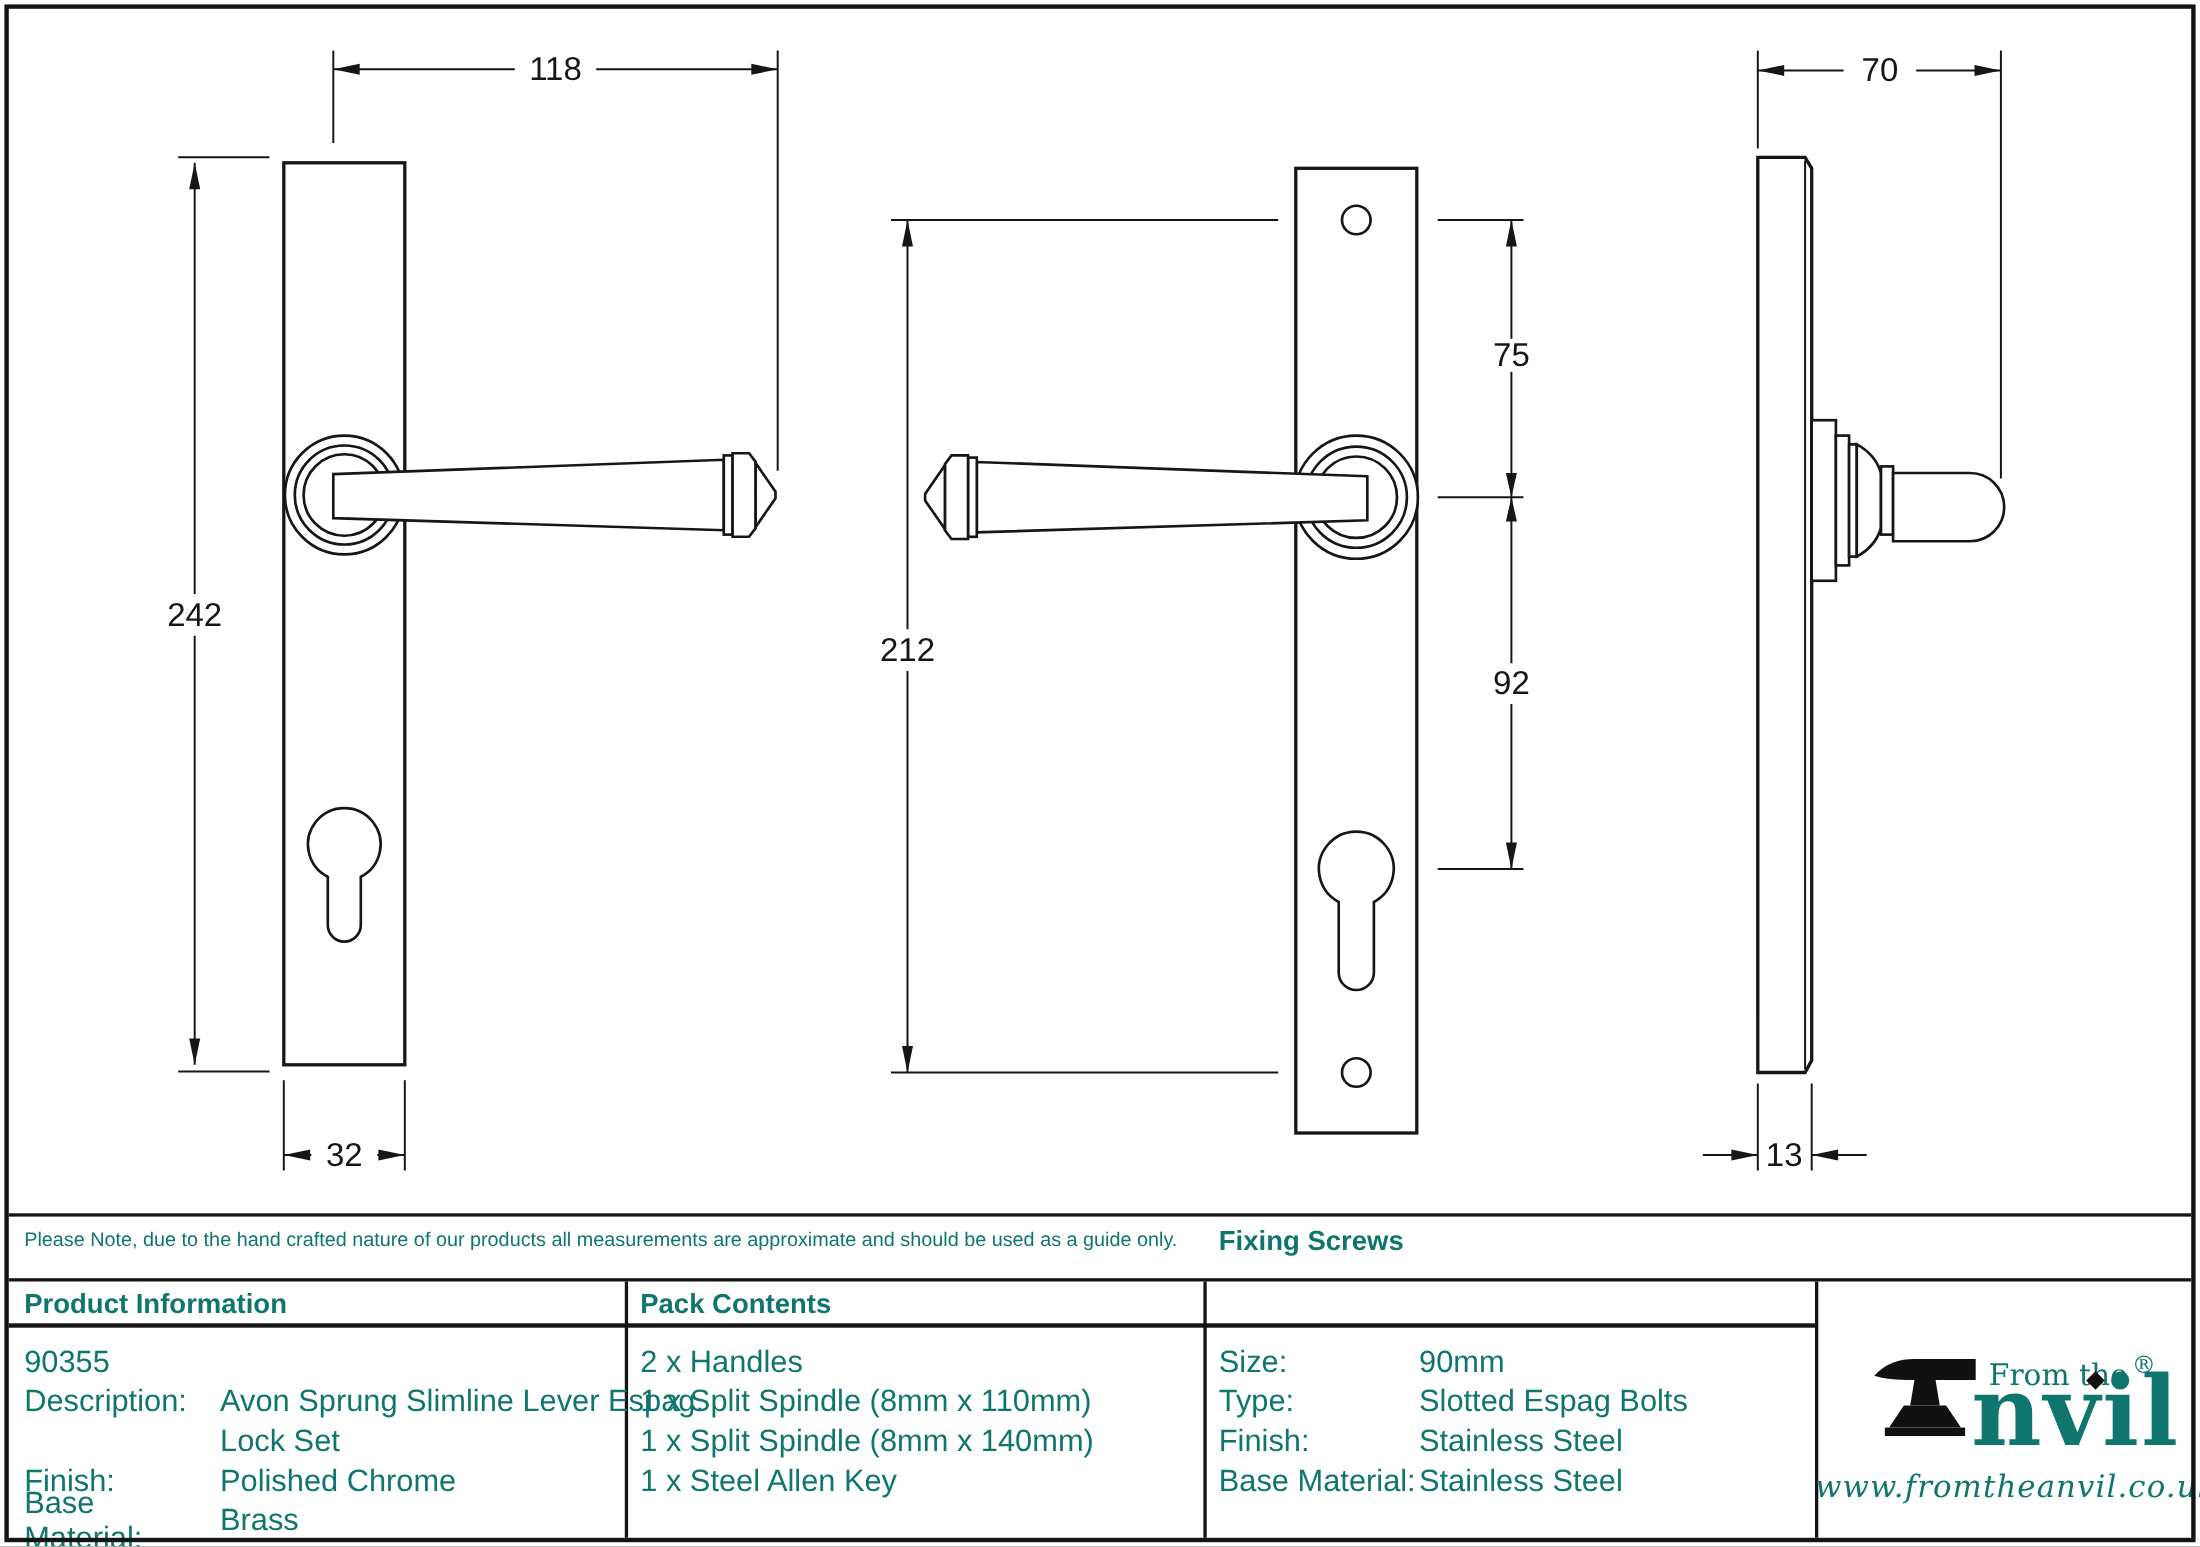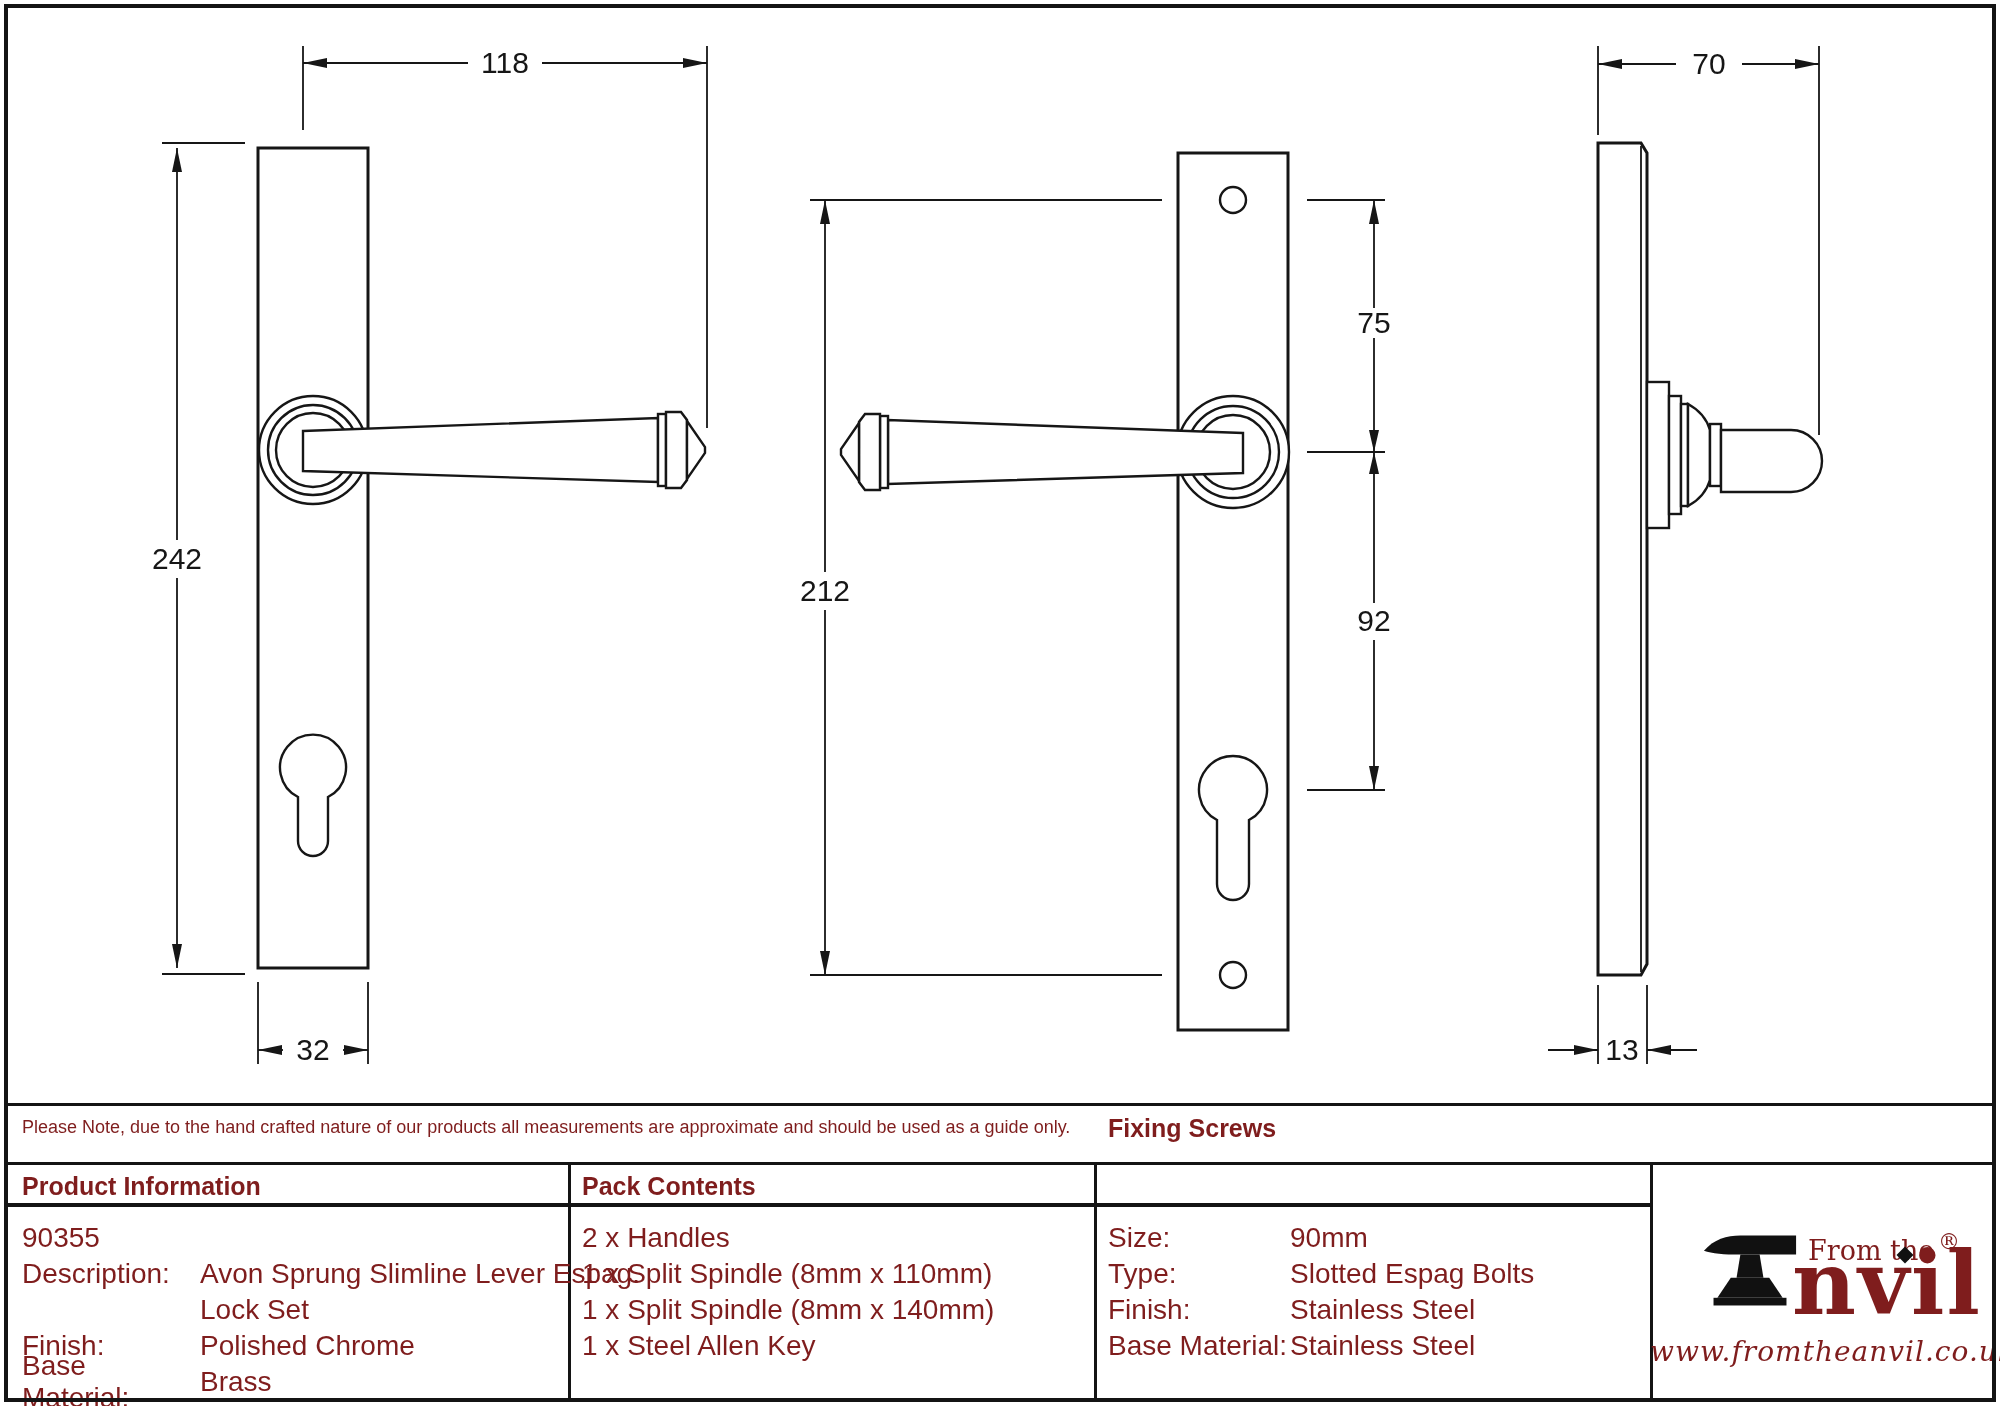--- a/index.html
+++ b/index.html
@@ -1,17 +1,17 @@
 <!DOCTYPE html>
 <html><head>
 <meta charset="utf-8">
 <style>
   html,body{margin:0;padding:0;background:#888;}
   .page{position:relative;width:2000px;height:1406px;background:#fff;
-        font-family:"Liberation Sans",sans-serif;color:#7f1d1d;overflow:hidden;}
+        font-family:"Liberation Sans",sans-serif;color:#0f766e;overflow:hidden;}
   .frame{position:absolute;inset:4px;border:4px solid #141414;pointer-events:none;}
   svg.drawing{position:absolute;left:0;top:0;}
   .outl{fill:#fff;stroke:#161616;stroke-width:3;}
   .outl2{fill:#fff;stroke:#161616;stroke-width:2.4;}
   .dim{stroke:#161616;stroke-width:1.8;fill:none;}
   .arr{fill:#161616;stroke:none;}
   text.dimlabel{font:30px "Liberation Sans",sans-serif;fill:#161616;text-anchor:middle;}
   .hline,.vline{position:absolute;background:#141414;}
   .notetext{position:absolute;left:22px;top:1117px;font-size:18px;}
   .th{position:absolute;font-size:25px;font-weight:700;}

